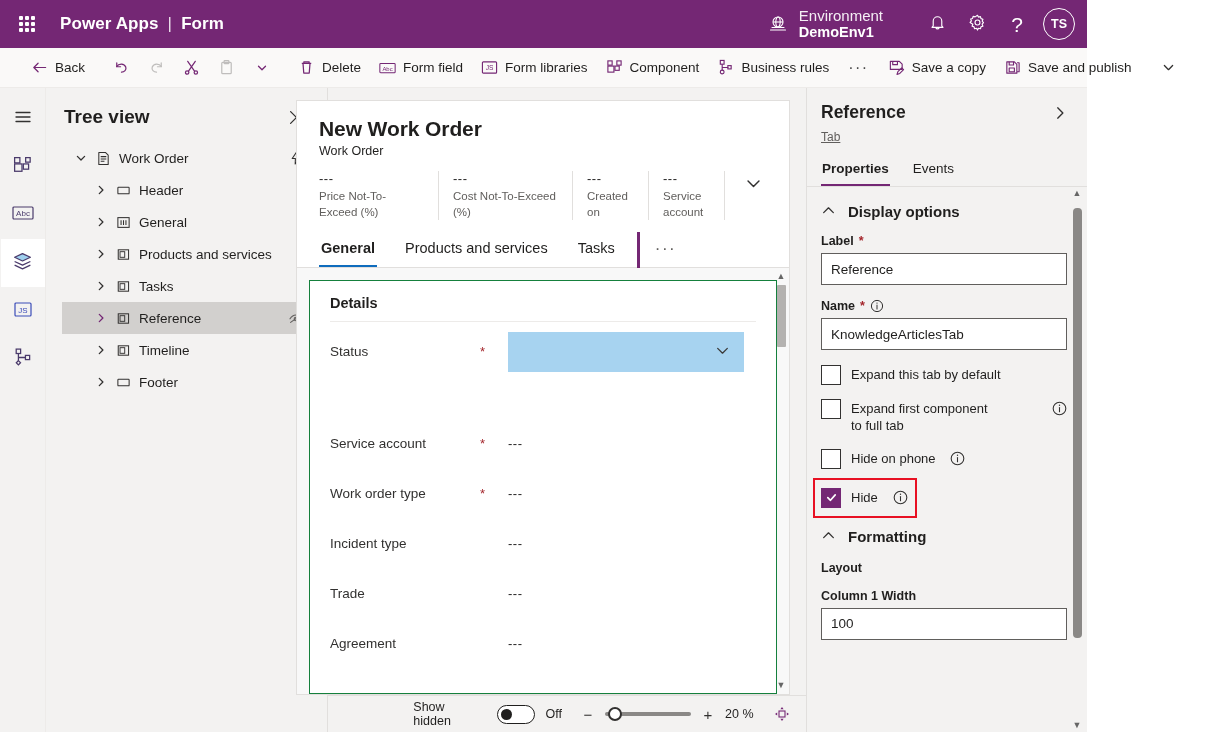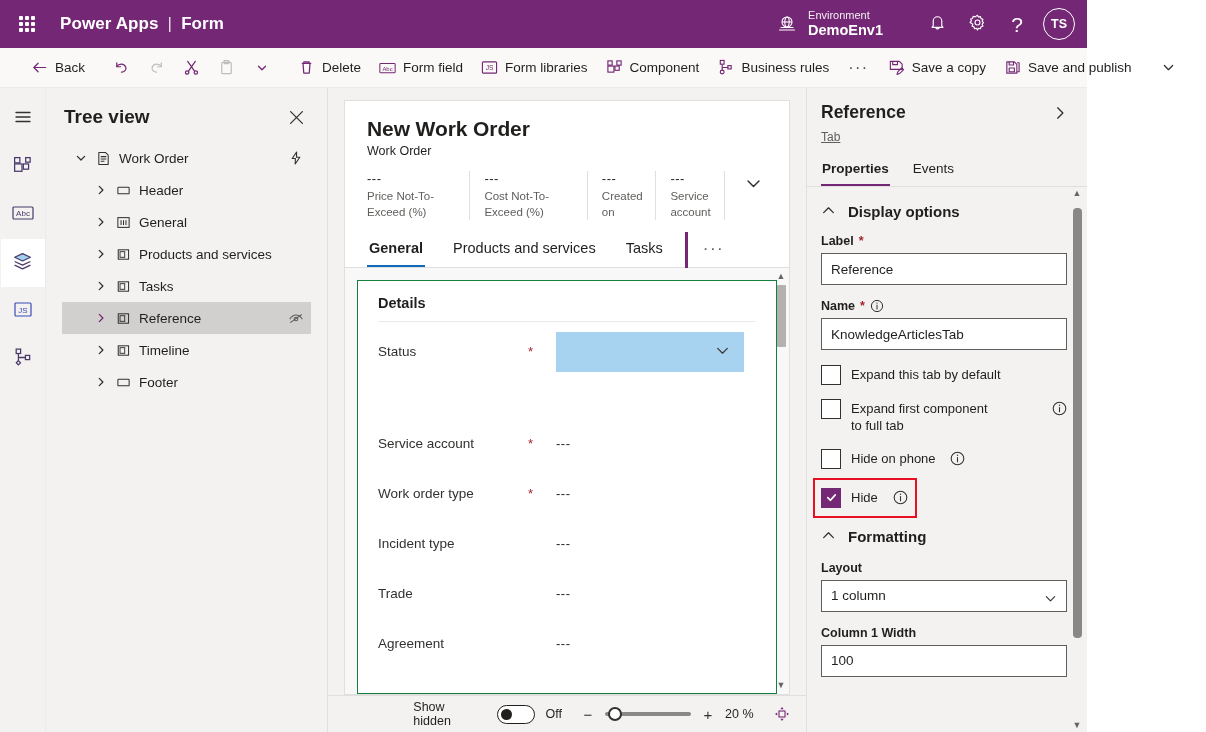--- a/index.html
+++ b/index.html
@@ -20,21 +20,21 @@
   }
   .waffle { width: 34px; height: 34px; display: flex; align-items: center; justify-content: center; cursor: pointer; }
   .waffle-grid { display: grid; grid-template-columns: repeat(3, 4px); grid-template-rows: repeat(3, 4px); gap: 2px; }
   .waffle-grid i { width: 4px; height: 4px; background: #fff; border-radius: 1px; display: block; }
   .brand { font-size: 17px; font-weight: bold; margin-left: 16px; letter-spacing: .1px; display: flex; align-items: center; gap: 9px; }
   .brand .sep { font-weight: 300; opacity: .85; }
   .suite-spacer { flex: 1; }
   .env-block { display: flex; align-items: center; gap: 10px; margin-right: 34px; }
   .env-icon { width: 22px; height: 22px; display: flex; align-items: center; justify-content: center; }
   .env-text { line-height: 1.15; }
-  .env-label { font-size: 11px; opacity: .92; }
+  .env-label { font-size: 15px; opacity: .92; }
   .env-name { font-size: 14.5px; font-weight: 600; }
   .suite-icon {
     width: 40px; height: 40px; display: flex; align-items: center; justify-content: center;
     cursor: pointer; border-radius: 2px;
   }
   .avatar {
     width: 32px; height: 32px; border-radius: 50%; border: 1.4px solid #fff;
     display: flex; align-items: center; justify-content: center;
     font-size: 12.5px; font-weight: 600; margin-left: 6px; cursor: pointer;
   }
@@ -96,21 +96,21 @@
     display: flex; align-items: center; height: 32px; cursor: pointer;
     font-size: 13.5px; color: #201f1e; padding-right: 4px; border-radius: 0;
   }
   .tree-item.selected { background: #d2d0ce; }
   .tw-chev { width: 22px; display: flex; align-items: center; justify-content: center; flex: 0 0 22px; }
   .tw-ico { width: 22px; display: flex; align-items: center; justify-content: center; flex: 0 0 22px; margin-right: 5px; }
   .tw-label { flex: 1; white-space: nowrap; overflow: hidden; text-overflow: ellipsis; }
   .tw-right { width: 22px; display: flex; align-items: center; justify-content: center; flex: 0 0 22px; }
 
   
-  .center { flex: 1; background: #f3f2f1; display: flex; flex-direction: column; min-width: 0; position: relative; }
+  .center { flex: 1; background: #f3f2f1; display: flex; flex-direction: column; min-width: 0; position: relative; align-items: flex-end; }
   .canvas-wrap { flex: 1; padding: 12px 16px 0 16px; min-height: 0; display: flex; }
   .canvas {
     flex: 1; background: #fff; border: 1px solid #e1dfdd; display: flex; flex-direction: column;
     min-height: 0; overflow: hidden; position: relative;
   }
   .form-head { padding: 16px 22px 0 22px; }
   .form-title { font-size: 21px; font-weight: bold; color: #201f1e; letter-spacing: -.1px; }
   .form-sub { font-size: 12.5px; color: #201f1e; margin-top: 3px; }
   .hdr-fields { display: flex; align-items: flex-start; margin-top: 13px; }
   .hdr-f { padding-right: 14px; border-right: 1px solid #e1dfdd; margin-right: 14px; min-width: 0; }
@@ -844,28 +844,20 @@
           <span>
             <svg width="15" height="15" viewBox="0 0 14 14" fill="none" stroke="#323130" stroke-width="1.2" stroke-linecap="round" stroke-linejoin="round">
                 <path d="M2.5 9 L7 4.5 L11.5 9"></path>
               </svg>
           </span>
           <span class="acc-title">Formatting</span>
         </div>
 
         <div class="fld-block">
           <div class="fld-label">Layout</div>
-          <div class="sel-wrap">
-            <input class="txtin" type="text" readonly="" value="1 column" style="">
-            <span class="sel-chev">
-              <svg width="13" height="13" viewBox="0 0 14 14" fill="none" stroke="#323130" stroke-width="1.2" stroke-linecap="round" stroke-linejoin="round">
-                  <path d="M2.5 5 L7 9.5 L11.5 5"></path>
-                </svg>
-            </span>
-          </div>
         </div>
 
         <div class="fld-block">
           <div class="fld-label">Column 1 Width</div>
           <input class="txtin" type="text" value="100" style="">
         </div>
 
         <div class="props-sb">
           <span class="psb-arrow">▲</span>
           <div class="psb-track">

